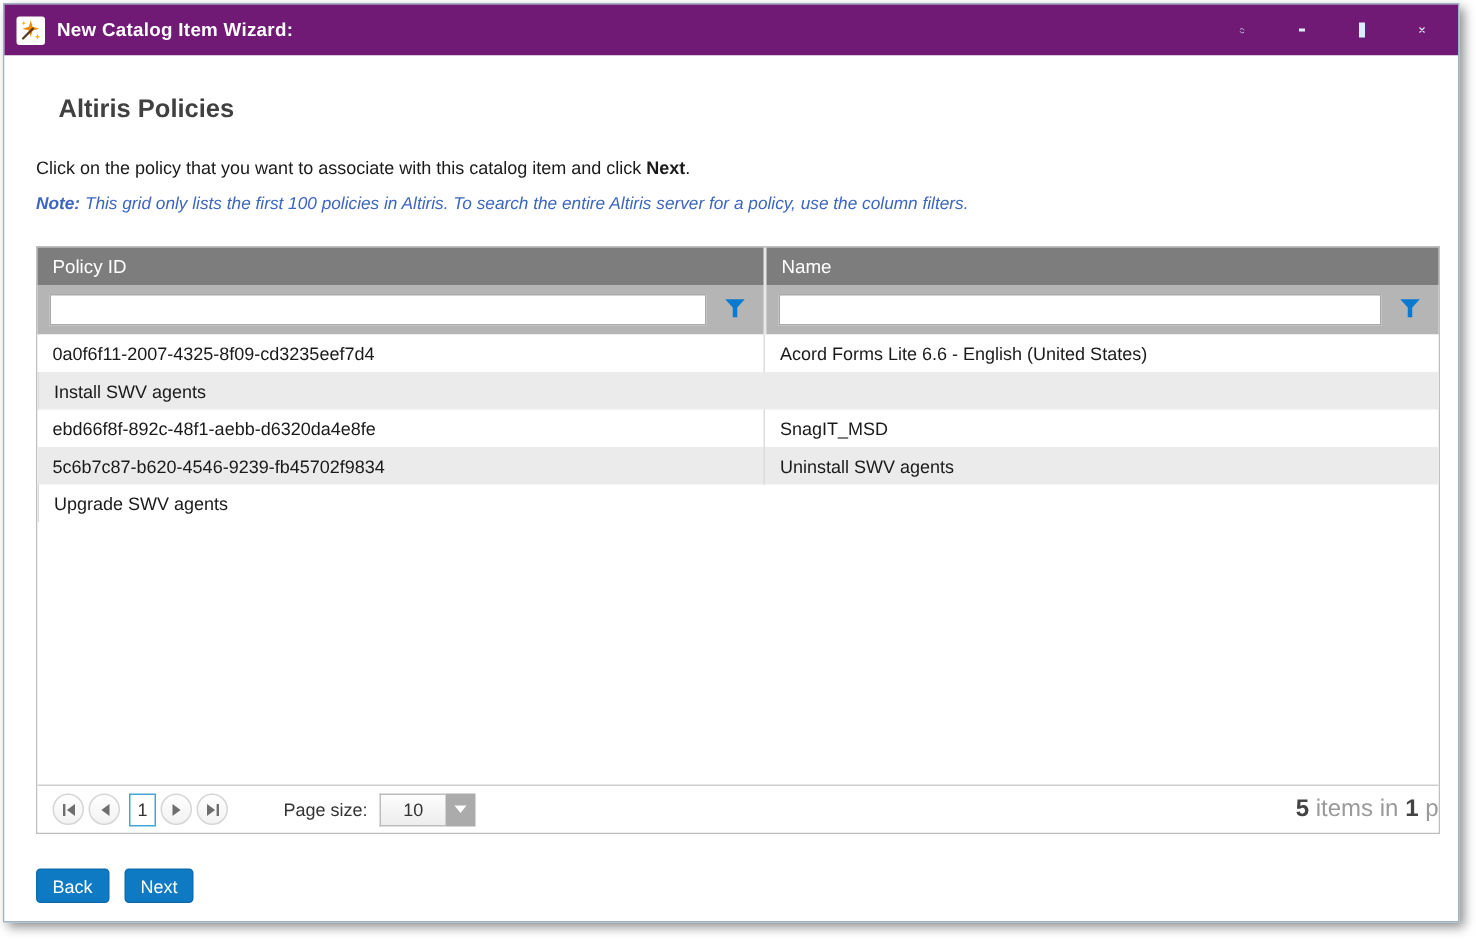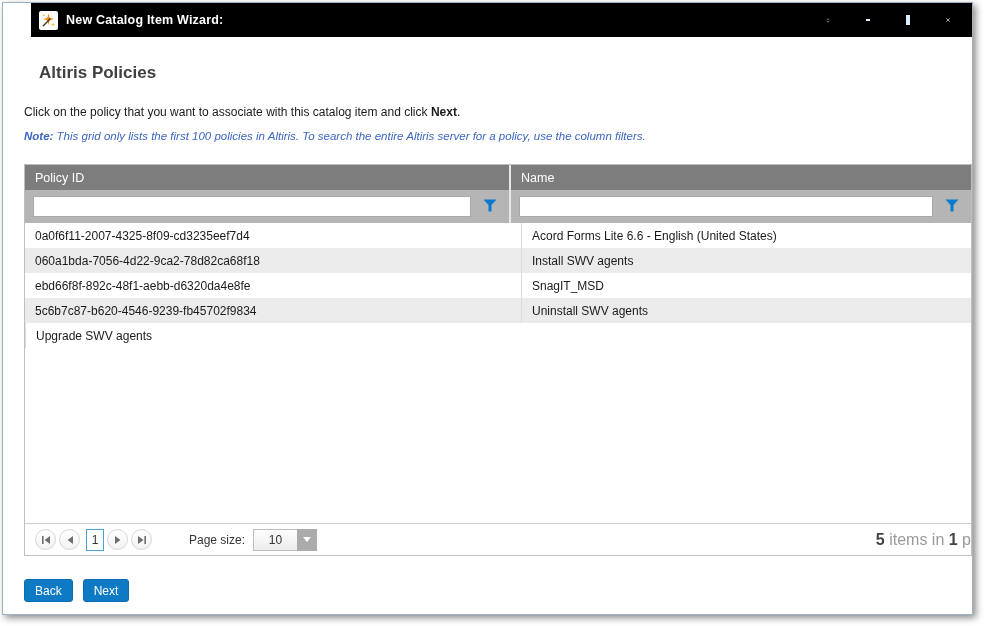--- a/index.html
+++ b/index.html
@@ -15,24 +15,23 @@
     position: absolute; left: 2px; top: 2px;
     width: 971px; height: 613px;
     background: #ffffff;
     border: 1px solid #9db2c4;
     box-shadow: 3px 3px 7px rgba(0,0,0,0.45);
     display: flex; flex-direction: column;
   }
   
   .titlebar {
     height: 34px; flex: 0 0 34px;
-    background: #000000;
+    background: #701a75;
     display: flex; align-items: center;
     padding: 0 12px 0 8px;
-    margin-left: 28px;
   }
   .app-icon {
     width: 19px; height: 19px;
     background: #ffffff; border-radius: 2px;
     display: flex; align-items: center; justify-content: center;
     margin-right: 8px; flex: 0 0 19px;
   }
   .titlebar-title {
     color: #ffffff; font-weight: bold; font-size: 12.5px;
     letter-spacing: 0.2px;
@@ -55,21 +54,21 @@
   .instruction {
     margin: 22px 0 0 21px;
     color: #1a1a1a; font-size: 12px;
   }
   .note {
     margin: 11px 0 0 21px;
     color: #3c66c0; font-size: 11.5px; font-style: italic;
   }
   
   .grid {
-    margin: 22px 0 0 21px;
+    margin: 22px 12px 0 21px;
     height: 392px;
     border: 1px solid #bfbfbf;
     display: flex; flex-direction: column;
     font-size: 12px;
   }
   .grid-header { display: flex; height: 25px; flex: 0 0 25px; background: #7d7d7d; }
   .gh-cell {
     color: #ffffff; font-size: 12.5px;
     display: flex; align-items: center;
     padding-left: 10px;
@@ -86,21 +85,21 @@
     background: #ffffff; outline: none;
     font-family: "Liberation Sans", sans-serif; font-size: 12px;
     padding: 0 4px;
   }
   .f-btn {
     width: 38px; flex: 0 0 38px; height: 100%;
     display: flex; align-items: center; justify-content: center;
     background: transparent; border: none; cursor: pointer; padding: 0;
   }
   .grid-body { flex: 1 1 auto; background: #ffffff; overflow: hidden; }
-  .trow { display: flex; height: 25px; cursor: pointer; gap: 12px; }
+  .trow { display: flex; height: 25px; cursor: pointer; }
   .trow:nth-child(even) { background: #ebebeb; }
   .tcell {
     display: flex; align-items: center;
     padding-left: 10px; color: #1a1a1a;
     white-space: nowrap; overflow: hidden;
   }
   .tcell.cell-id { width: 484px; flex: 0 0 484px; }
   .tcell.cell-name { flex: 1 1 auto; border-left: 1px solid #dcdcdc; }
   
   .pager {
@@ -234,21 +233,20 @@
         </div>
       </div>
 
       <div class="grid-body">
   <div class="trow">
     <div class="tcell cell-id">0a0f6f11-2007-4325-8f09-cd3235eef7d4</div>
     <div class="tcell cell-name">Acord Forms Lite 6.6 - English (United States)</div>
   </div>
 
   <div class="trow">
-    <div class="tcell cell-id">060a1bda-7056-4d22-9ca2-78d82ca68f18</div>
     <div class="tcell cell-name">Install SWV agents</div>
   </div>
 
   <div class="trow">
     <div class="tcell cell-id">ebd66f8f-892c-48f1-aebb-d6320da4e8fe</div>
     <div class="tcell cell-name">SnagIT_MSD</div>
   </div>
 
   <div class="trow">
     <div class="tcell cell-id">5c6b7c87-b620-4546-9239-fb45702f9834</div>

